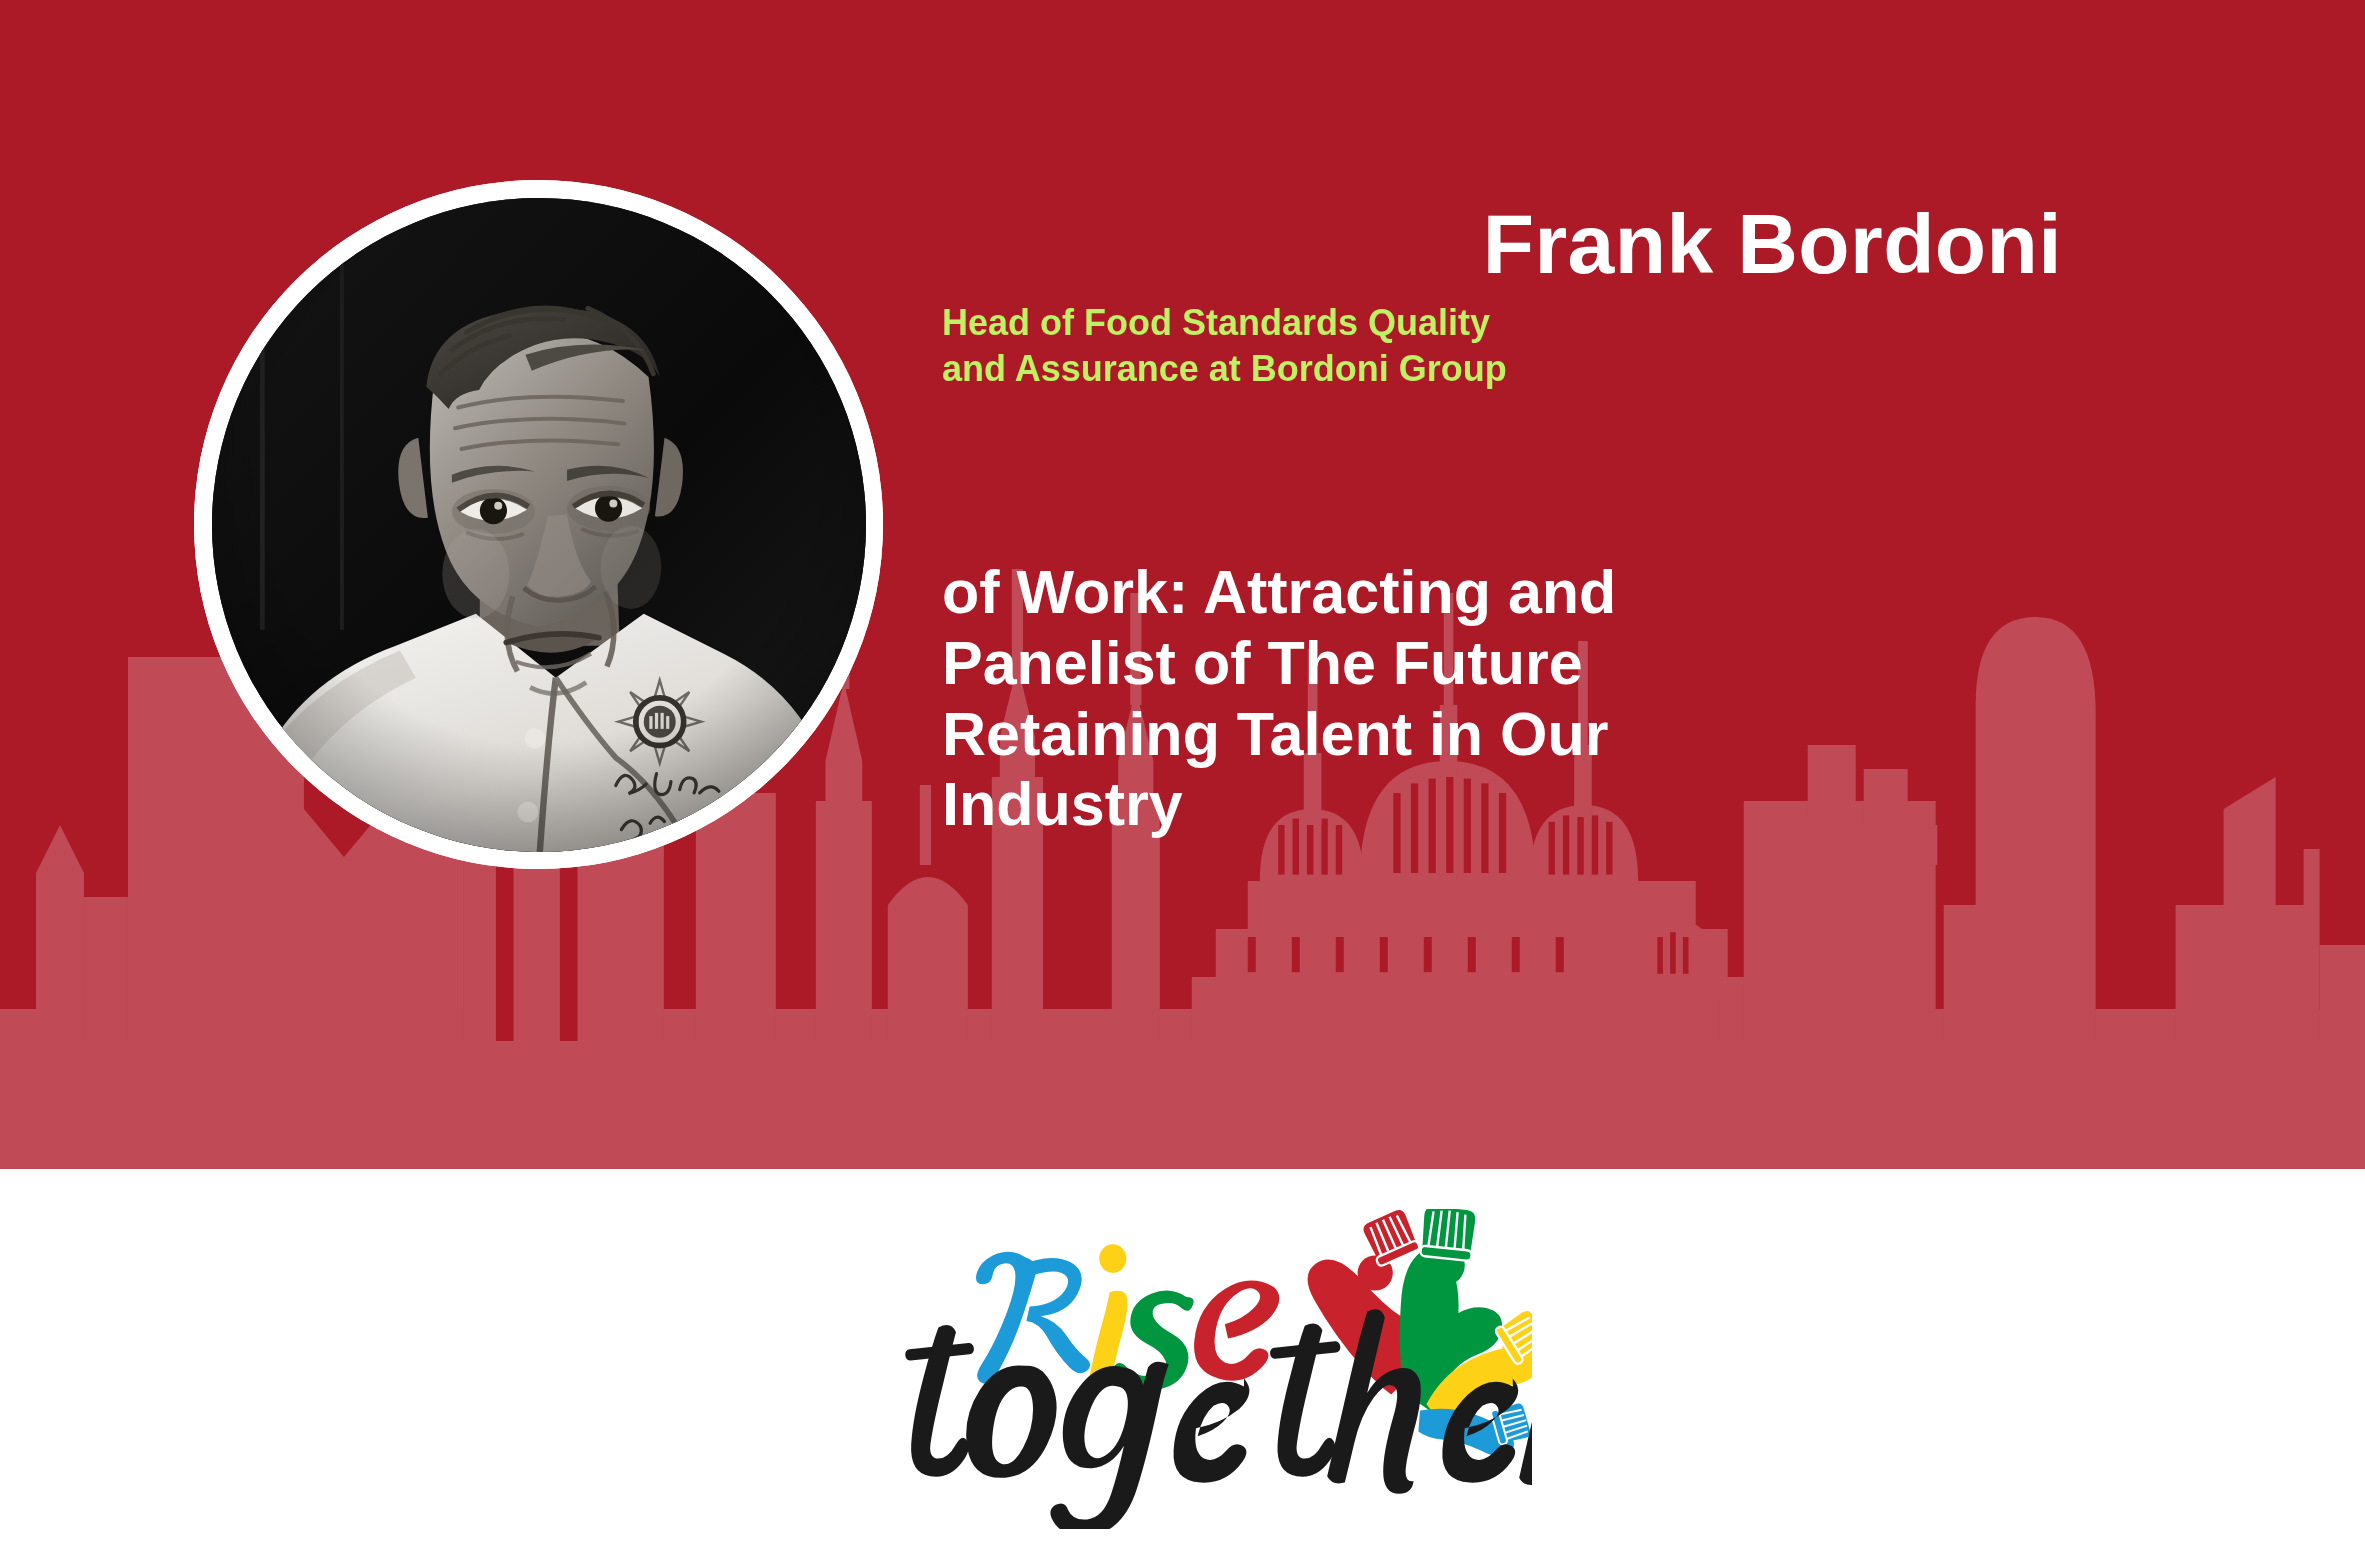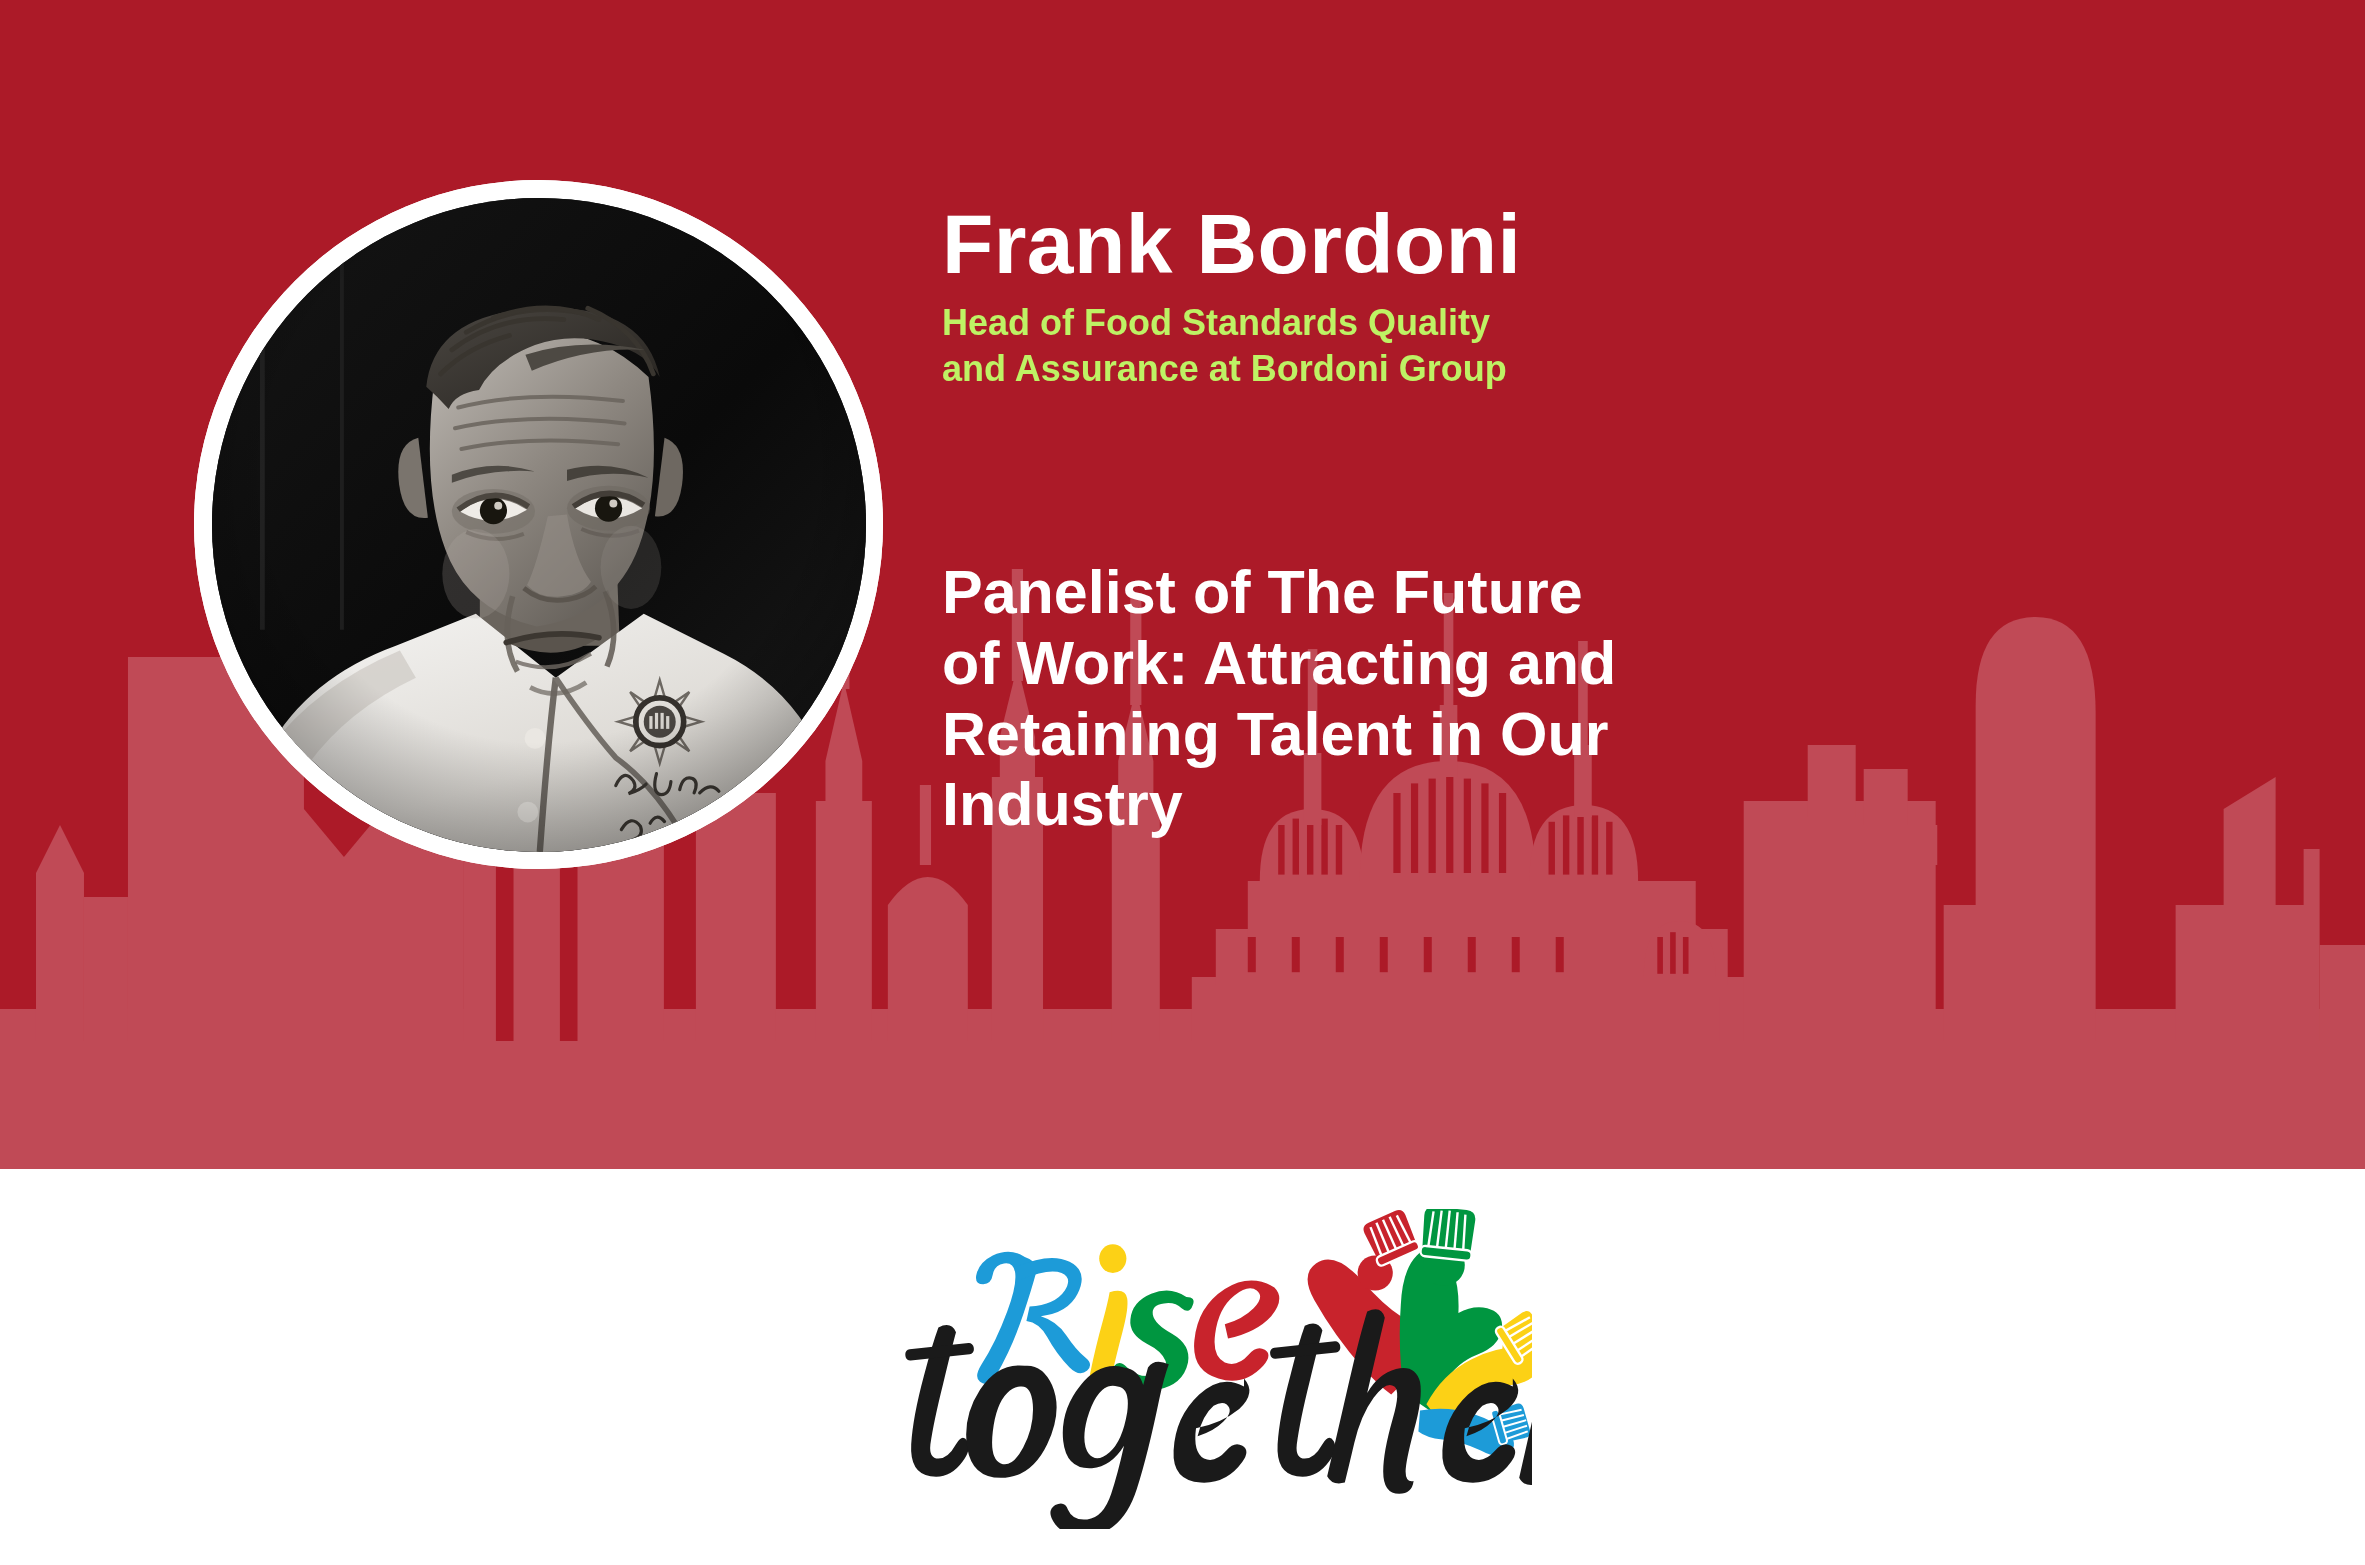--- a/index.html
+++ b/index.html
@@ -89,20 +89,21 @@
   }
   .speaker-name {
     font-family: "Liberation Sans", sans-serif;
     font-weight: bold;
     font-size: 84px;
     line-height: 1.0;
     color: #ffffff;
     letter-spacing: 0.4px;
     margin: 0 0 14.4px 0;
     white-space: nowrap;
+    text-align: right;
   }
   .speaker-role {
     font-family: "Liberation Sans", sans-serif;
     font-weight: bold;
     font-size: 36px;
     line-height: 1.28;
     color: #bef264;
     margin: 0;
     max-width: 800px;
   }
@@ -391,22 +392,22 @@
 
     <div class="text-col">
       <div class="speaker-name">Frank Bordoni</div>
       <div class="speaker-role">
         <div>Head of Food Standards Quality</div>
         <div>and Assurance at Bordoni Group</div>
       </div>
     </div>
 
     <div class="panel-title">
+      <div>of Work: Attracting and</div>
       <div>Panelist of The Future</div>
-      <div>of Work: Attracting and</div>
       <div>Retaining Talent in Our</div>
       <div>Industry</div>
     </div>
   </div>
 
   <div class="footer">
     <div class="logo-block">
       <svg viewBox="0 0 830 400" xmlns="http://www.w3.org/2000/svg">
 
         <g transform="translate(548,8)">

